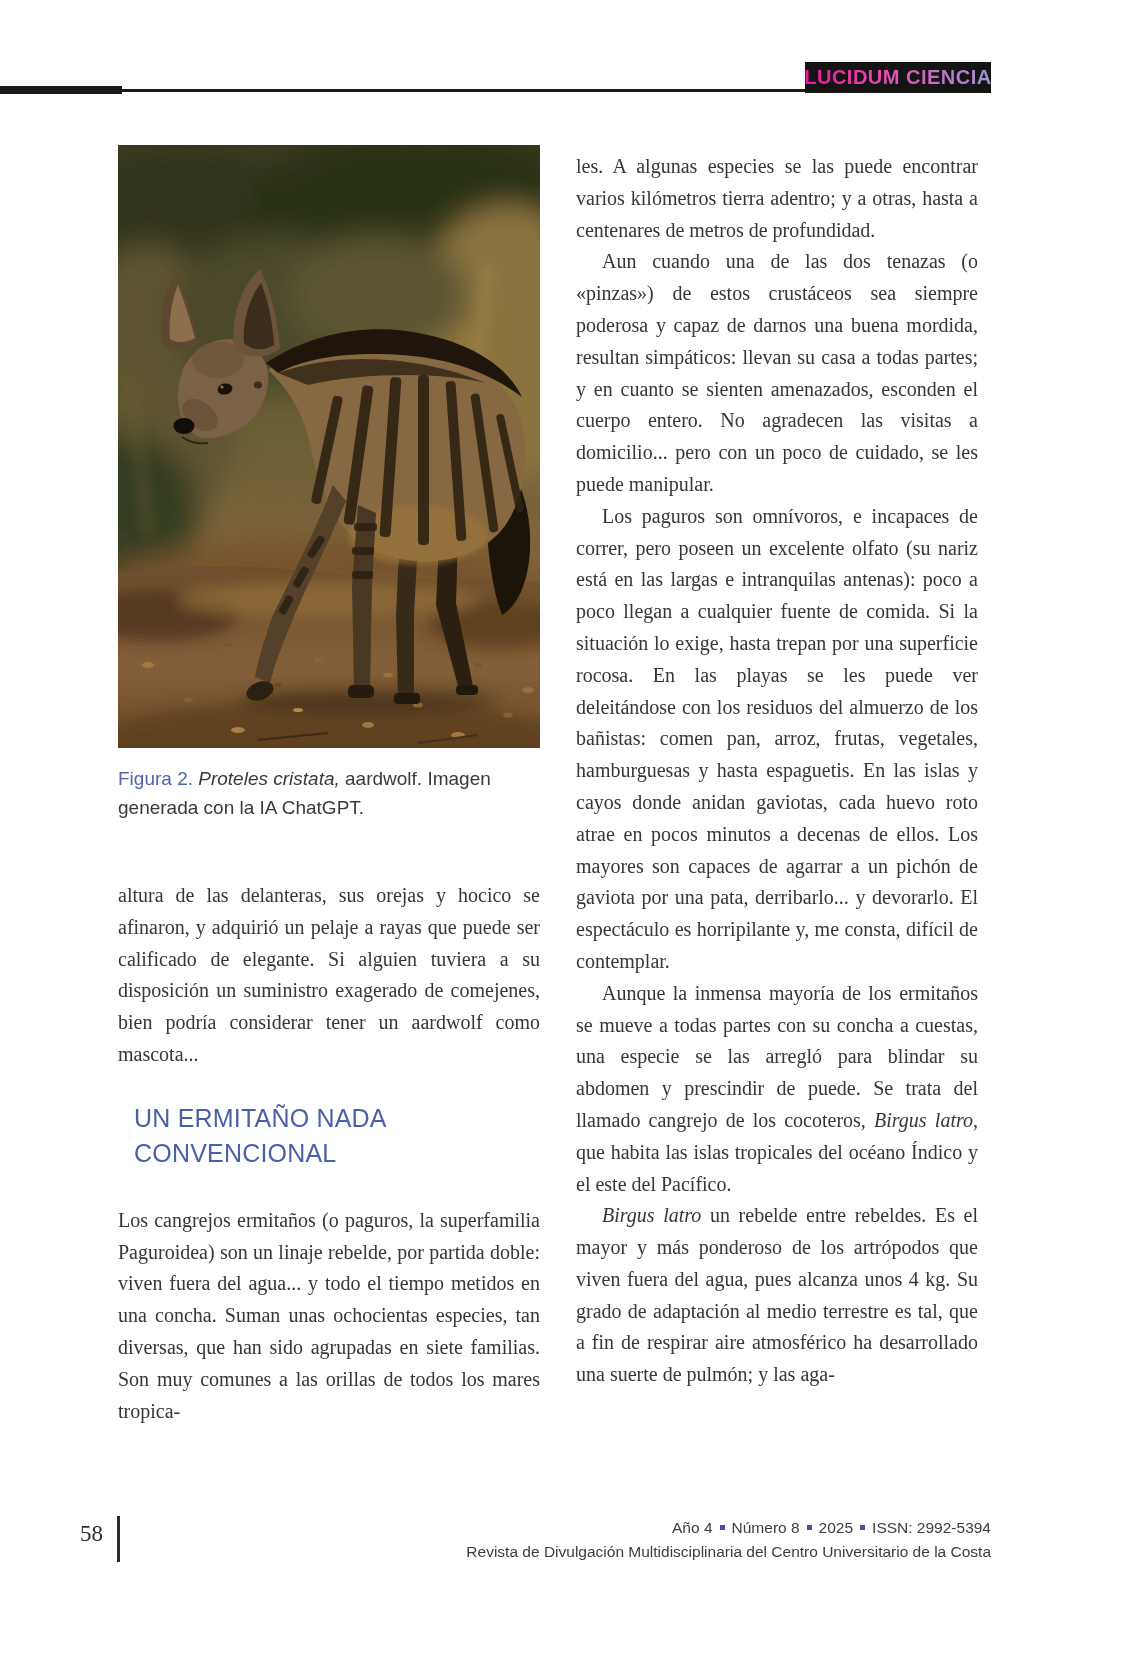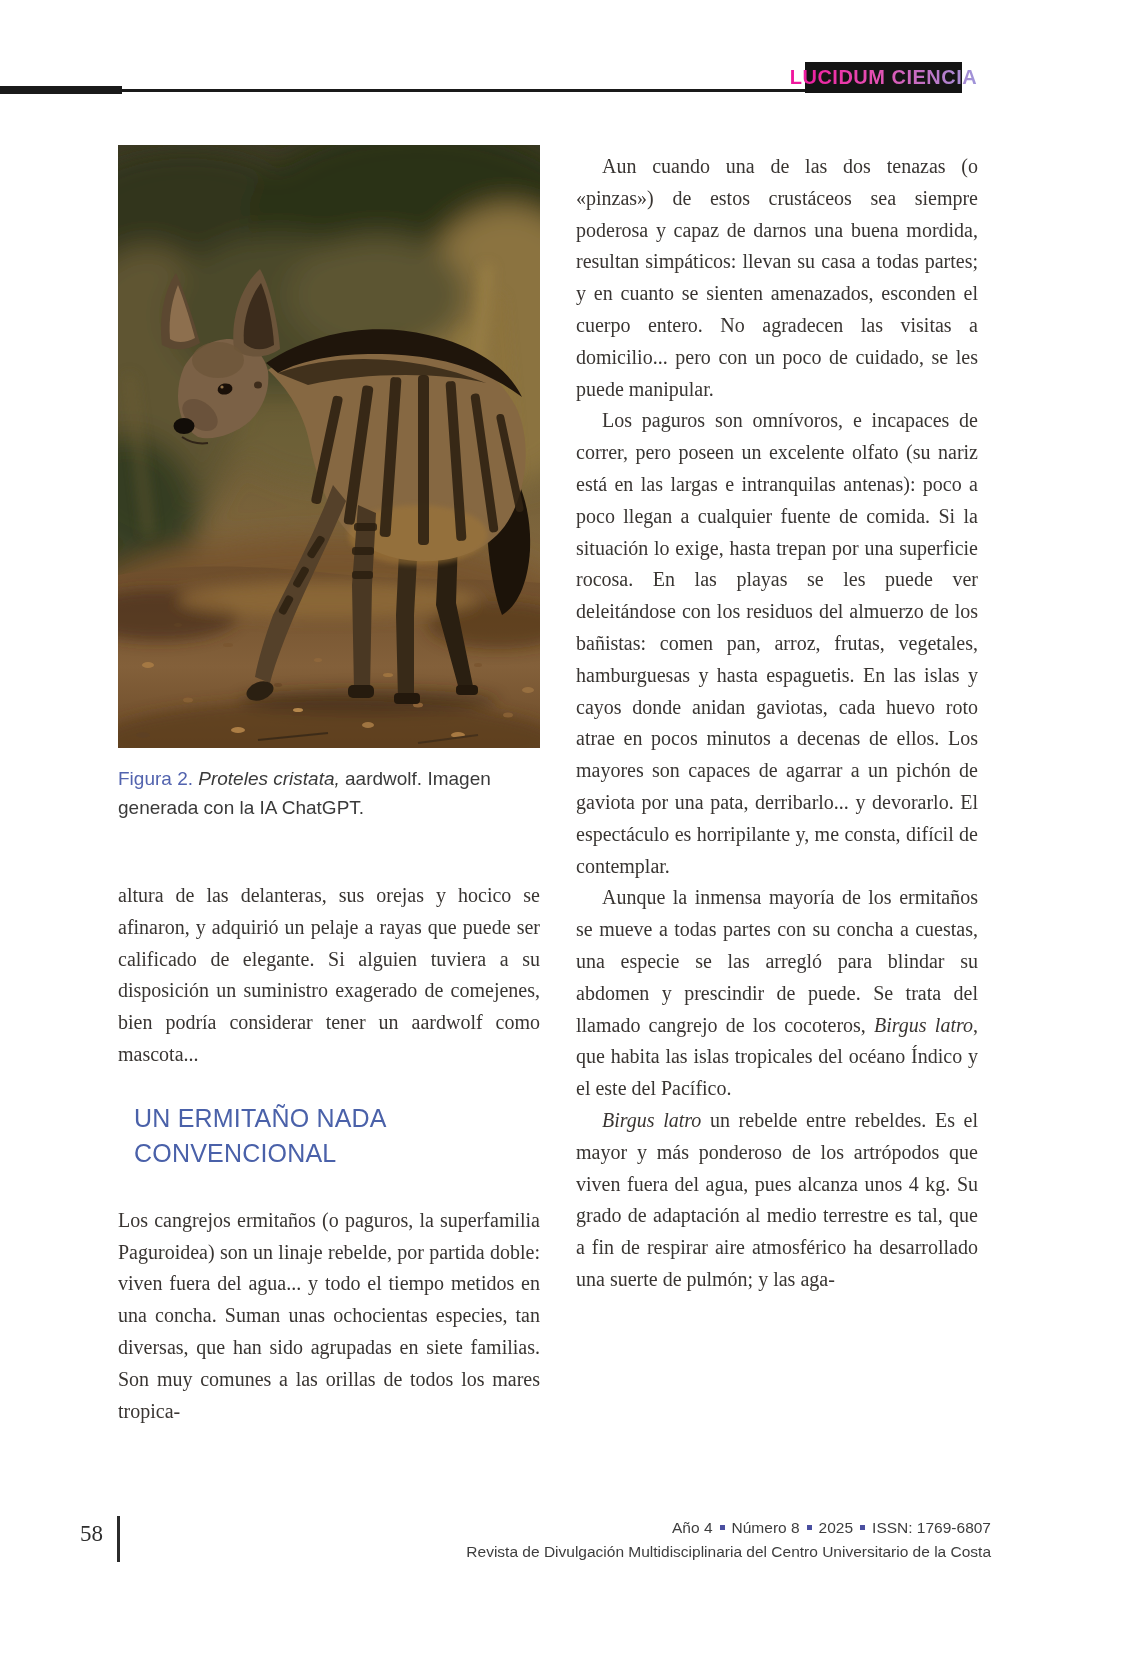--- a/index.html
+++ b/index.html
@@ -2,21 +2,21 @@
 <html lang="es"><head>
 <meta charset="utf-8">
 <style>
   html,body{margin:0;padding:0;background:#ffffff;}
   .page{position:relative;width:1123px;height:1654px;background:#ffffff;overflow:hidden;
         font-family:"Liberation Serif",serif;}
 
   
   .rule-thick{position:absolute;left:0;top:86px;width:122px;height:8px;background:#1a1a1a;}
   .rule-thin{position:absolute;left:122px;top:89px;width:683px;height:3px;background:#1a1a1a;}
-  .brand-badge{position:absolute;left:805px;top:62px;width:157px;height:31px;background:#141414;
+  .brand-badge{position:absolute;left:805px;top:62px;width:186px;height:31px;background:#141414;
                display:flex;align-items:center;justify-content:center;}
   .brand-text{font-family:"Liberation Sans",sans-serif;font-weight:700;font-size:20px;
               letter-spacing:.5px;color:#d65fb4;white-space:nowrap;}
   @supports ((-webkit-background-clip:text) or (background-clip:text)){
     .brand-text{background:linear-gradient(90deg,#f0149c 0%,#e64fb2 45%,#9e95d9 100%);
                 -webkit-background-clip:text;background-clip:text;
                 -webkit-text-fill-color:transparent;color:transparent;}
   }
 
   
@@ -202,29 +202,30 @@
       </figure>
 
       <p class="body left-p1"><span>altura de las delanteras, sus orejas y hocico se afinaron, y adquirió un pelaje a rayas que puede ser calificado de elegante. Si alguien tuviera a su disposición un suministro exagerado de comejenes, bien podría considerar tener un aardwolf como mascota...</span></p>
 
       <h2 class="section-heading">UN ERMITAÑO NADA CONVENCIONAL</h2>
 
       <p class="body"><span>Los cangrejos ermitaños (o paguros, la superfamilia Paguroidea) son un linaje rebelde, por partida doble: viven fuera del agua... y todo el tiempo metidos en una concha. Suman unas ochocientas especies, tan diversas, que han sido agrupadas en siete familias. Son muy comunes a las orillas de todos los mares tropica-</span></p>
     </section>
 
     <section class="col-right">
+        <p class="body"><span>les. A algunas especies se las puede encontrar varios kilómetros tierra adentro; y a otras, hasta a centenares de metros de profundidad.</span></p>
         <p class="body ind"><span>Aun cuando una de las dos tenazas (o «pinzas») de estos crustáceos sea siempre poderosa y capaz de darnos una buena mordida, resultan simpáticos: llevan su casa a todas partes; y en cuanto se sienten amenazados, esconden el cuerpo entero. No agradecen las visitas a domicilio... pero con un poco de cuidado, se les puede manipular.</span></p>
         <p class="body ind"><span>Los paguros son omnívoros, e incapaces de correr, pero poseen un excelente olfato (su nariz está en las largas e intranquilas antenas): poco a poco llegan a cualquier fuente de comida. Si la situación lo exige, hasta trepan por una superficie rocosa. En las playas se les puede ver deleitándose con los residuos del almuerzo de los bañistas: comen pan, arroz, frutas, vegetales, hamburguesas y hasta espaguetis. En las islas y cayos donde anidan gaviotas, cada huevo roto atrae en pocos minutos a decenas de ellos. Los mayores son capaces de agarrar a un pichón de gaviota por una pata, derribarlo... y devorarlo. El espectáculo es horripilante y, me consta, difícil de contemplar.</span></p>
         <p class="body ind"><span>Aunque la inmensa mayoría de los ermitaños se mueve a todas partes con su concha a cuestas, una especie se las arregló para blindar su abdomen y prescindir de puede. Se trata del llamado cangrejo de los cocoteros, </span><span class="it">Birgus latro</span><span>, que habita las islas tropicales del océano Índico y el este del Pacífico.</span></p>
         <p class="body ind"><span class="it">Birgus latro</span><span> un rebelde entre rebeldes. Es el mayor y más ponderoso de los artrópodos que viven fuera del agua, pues alcanza unos 4 kg. Su grado de adaptación al medio terrestre es tal, que a fin de respirar aire atmosférico ha desarrollado una suerte de pulmón; y las aga-</span></p>
       </section>
   </div>
 
   <div class="footer">
     <span class="pagenum">58</span>
     <span class="vbar"></span>
     <div class="pub">
-      <div><span>Año 4</span><span class="sq"></span><span>Número 8</span><span class="sq"></span><span>2025</span><span class="sq"></span><span>ISSN: 1769-6807</span></div>
+      <div><span>Año 4</span><span class="sq"></span><span>Número 8</span><span class="sq"></span><span>2025</span><span class="sq"></span><span>ISSN: 2992-5394</span></div>
       <div>Revista de Divulgación Multidisciplinaria del Centro Universitario de la Costa</div>
     </div>
   </div>
 
 </div>
 
 </body></html>

